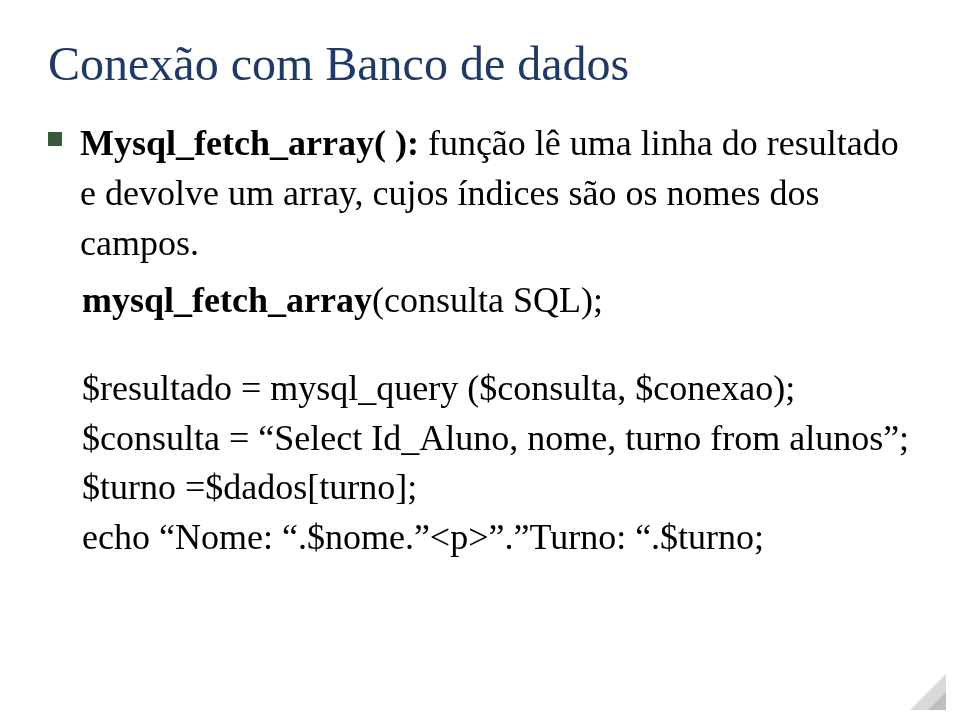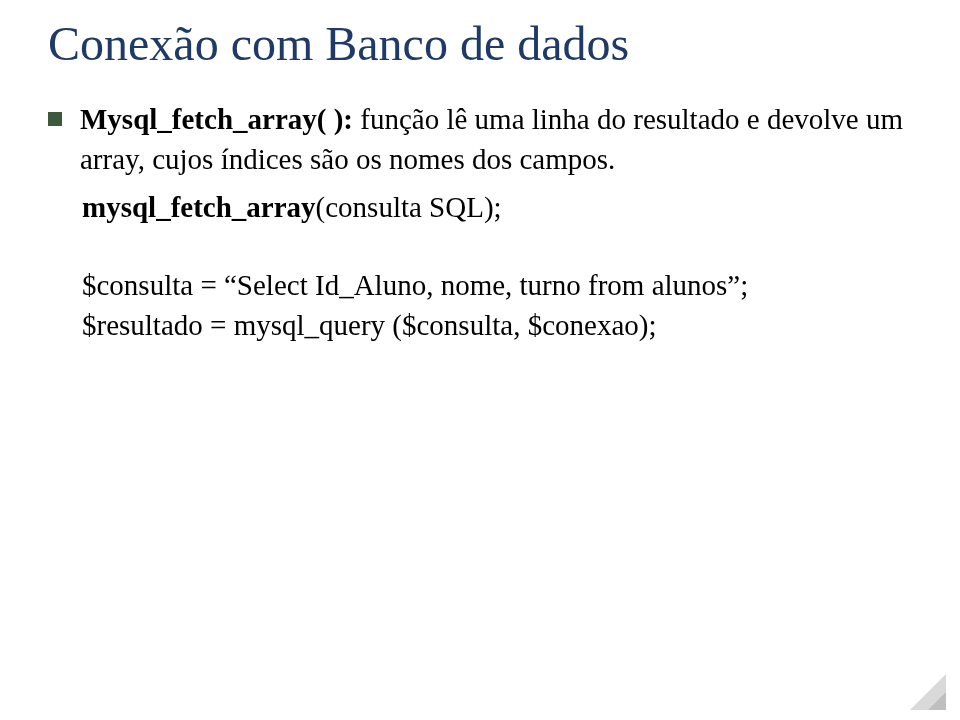--- a/index.html
+++ b/index.html
@@ -8,33 +8,33 @@
     width: 960px;
     height: 720px;
     background: #ffffff;
     font-family: "Times New Roman", Times, serif;
     position: relative;
     box-sizing: border-box;
   }
   .slide {
     width: 960px;
     height: 720px;
-    padding: 16px 48px 40px 48px;
+    padding: 36px 48px 40px 48px;
     box-sizing: border-box;
     position: relative;
   }
   .title {
     font-size: 48px;
     color: #1F3A66;
     font-weight: normal;
     margin: 0 0 28px 0;
     line-height: 1.15;
   }
   .content {
-    font-size: 29px;
+    font-size: 36px;
     color: #000000;
     line-height: 1.38;
     font-family: Liberation Serif, serif;
   }
   .bullet-row {
     display: flex;
     align-items: flex-start;
     margin-bottom: 8px;
   }
   .bullet-box {
@@ -99,21 +99,23 @@
     </div>
 
 
     <div class="indent-block">
       <span class="bold">mysql_fetch_array</span><span>(consulta SQL);</span>
     </div>
 
     <div class="gap"></div>
 
     <div class="indent-block">
+      <div>$resultado = mysql_query ($consulta, $conexao);</div>
       <div>$consulta = “Select Id_Aluno, nome, turno from alunos”;</div>
-      <div>$resultado = mysql_query ($consulta, $conexao);</div>
+      <div>$turno =$dados[turno];</div>
+      <div>echo “Nome: “.$nome.”&lt;p&gt;”.”Turno: “.$turno;</div>
     </div>
 
   </div>
 
   <div class="corner"></div>
 
 </div>
 
 </body></html>

